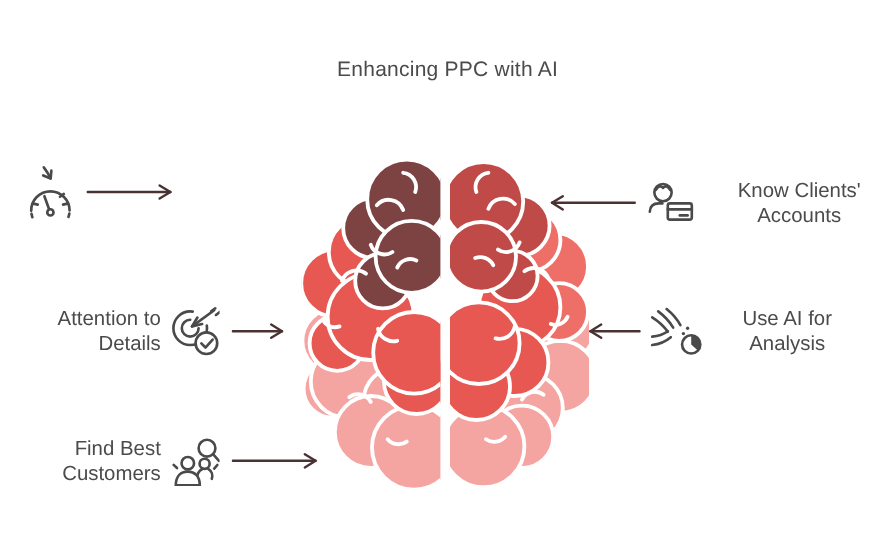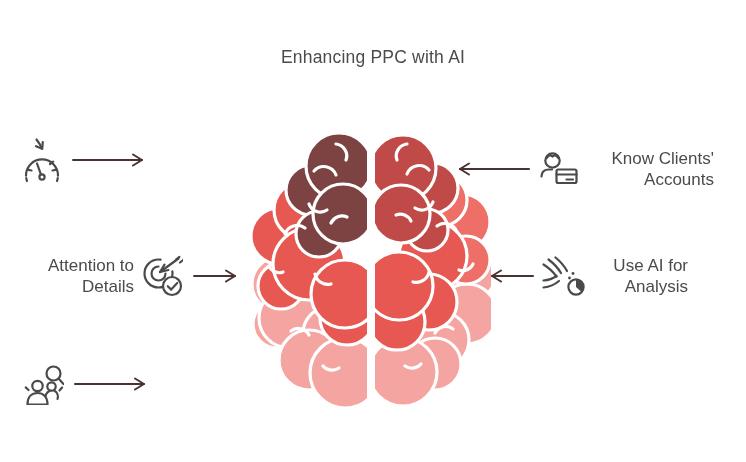--- a/index.html
+++ b/index.html
@@ -7,21 +7,21 @@
     position:relative;width:746px;height:462px;background:#fff;overflow:hidden;
     font-family:"Liberation Sans",sans-serif;color:var(--text,#4b4b4b);
   }
   .title{
     position:absolute;top:47px;left:0;right:0;margin:0;text-align:center;
     font-size:17.5px;font-weight:400;letter-spacing:.2px;color:var(--text,#4b4b4b);
   }
   .row{position:absolute;display:flex;align-items:center;}
   .label{font-size:17px;line-height:21px;color:var(--text,#4b4b4b);}
   .row.l .label{width:112px;text-align:right;margin-right:7px;}
-  .row.r .label{text-align:right;margin-left:2px;}
+  .row.r .label{text-align:center;margin-left:20px;}
   .row.r1 .label{width:132px;}
   .row.r2 .label{width:100px;}
   .icon{flex:0 0 auto;display:flex;}
   .row.l .arrow{margin-left:10px;}
   .row.r .icon{margin-left:8px;}
   .arrow{flex:0 0 auto;display:block;}
   .row-l1{top:137px;left:22px;}
   .row-l2{top:255px;left:22px;}
   .row-l3{top:363px;left:22px;}
   .row-r1{top:148px;left:456px;}
@@ -182,20 +182,21 @@
         <path class="st" d="M26.8 31.2l3.4 3.4 6-6.6"></path>
       </svg>
     </span>
     <svg class="arrow" width="46" height="14" viewBox="0 0 46 14">
       <path class="arr" d="M1 7h41"></path>
         <path class="arr" d="M33 1.5 42 7l-9 5.5"></path>
     </svg>
   </div>
 
   <div class="row l row-l3">
+    <div class="label">Find Best Customers</div>
     <span class="icon">
       <svg class="ic" width="42" height="42" viewBox="0 0 42 42">
         <circle class="st" cx="31.5" cy="10.5" r="7"></circle>
         <path class="st" d="M36.5 15.5 41.5 21"></path>
         <circle class="stw" cx="29.5" cy="23.5" r="4.2"></circle>
         <path class="st" d="M23.5 36.5a7.5 7.5 0 0 1 4.5-8.8"></path>
         <path class="st" d="M35.5 36a7 7 0 0 0-3-8.3"></path>
         <path class="st" d="M37.5 27.5l2.6-3"></path>
         <path class="st" d="M6.5 27l-2.8-2.6"></path>
         <circle class="stw" cx="15.5" cy="23" r="5.2"></circle>

